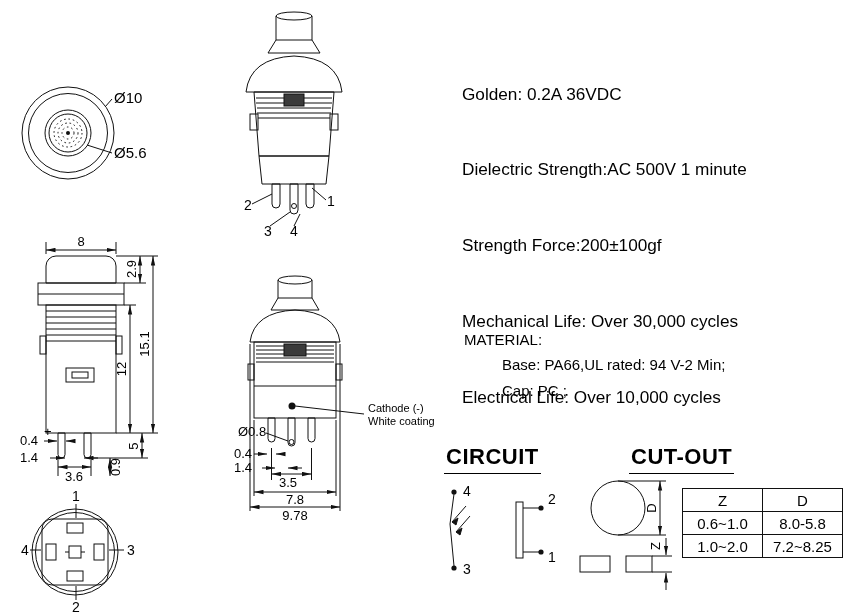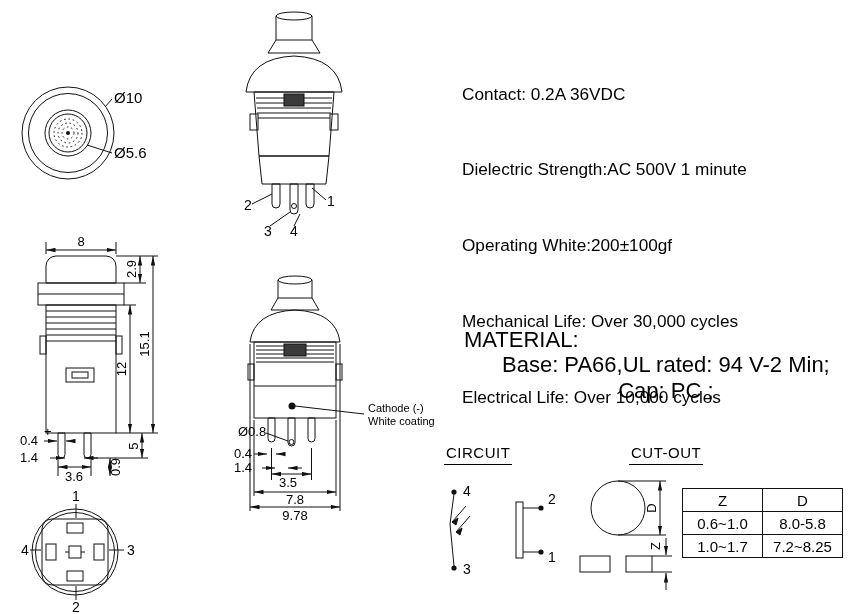--- a/index.html
+++ b/index.html
@@ -15,26 +15,26 @@
   .dim  { font-size:13px; }
   .dim14{ font-size:14px; }
   .dim15{ font-size:15px; }
   .note { font-size:11px; }
   .specs {
     position:absolute; left:462px; top:31px;
     font-size:17.2px; line-height:25.3px; white-space:pre-wrap;
   }
   .material {
     position:absolute; left:464px; top:327px;
-    font-size:22px; line-height:25.3px;
-  }
-  .material .mlines { padding-left:38px;text-align:center; }
+    font-size:15px; line-height:25.3px;
+  }
+  .material .mlines { padding-left:38px; }
   .section-title {
-    position:absolute; font-size:15px; letter-spacing:0.5px;
-    border-bottom:1.6px solid #000; padding:0 2px 3px 2px;
+    position:absolute; font-size:22px; letter-spacing:0.5px;
+    border-bottom:1.6px solid #000; padding:0 2px 3px 2px;font-weight:bold;
   }
   .cut-table { position:absolute; left:682px; top:488px; border-collapse:collapse; }
   .cut-table th, .cut-table td {
     border:1.2px solid #111; width:80px; height:23px; text-align:center;
     font-size:15px; font-weight:normal; padding:0; background:#fff;
   }
 </style>
 </head>
 <body>
 
@@ -83,23 +83,23 @@
     <line class="ln" x1="38" y1="220" x2="58" y2="206"></line>
     <line class="ln" x1="62" y1="220" x2="68" y2="208"></line>
     <line class="ln" x1="94" y1="194" x2="80" y2="182"></line>
     <text class="dim14" x="12" y="204">2</text>
     <text class="dim14" x="32" y="230">3</text>
     <text class="dim14" x="58" y="230">4</text>
     <text class="dim14" x="95" y="200">1</text>
   </svg>
 
   <div class="specs">
-    <div>Contact: 0.2A 36VDC</div>
+    <div>Golden: 0.2A 36VDC</div>
     <div>Dielectric Strength:AC 500V 1 minute</div>
-    <div>Operating White:200±100gf</div>
+    <div>Strength Force:200±100gf</div>
     <div>Mechanical Life: Over 30,000 cycles</div>
     <div>Electrical Life: Over 10,000 cycles</div>
     
     
     
   </div>
 
   <div class="material">
     <div>MATERIAL:</div>
     <div class="mlines">
@@ -302,19 +302,19 @@
     <tbody>
         <tr>
       <th>Z</th>
       <th>D</th>
     </tr>
     <tr>
       <td>0.6~1.0</td>
       <td>8.0-5.8</td>
     </tr>
     <tr>
-      <td>1.0~1.7</td>
+      <td>1.0~2.0</td>
       <td>7.2~8.25</td>
     </tr>
   </tbody>
     </table>
 
 </div>
 
 </body></html>

